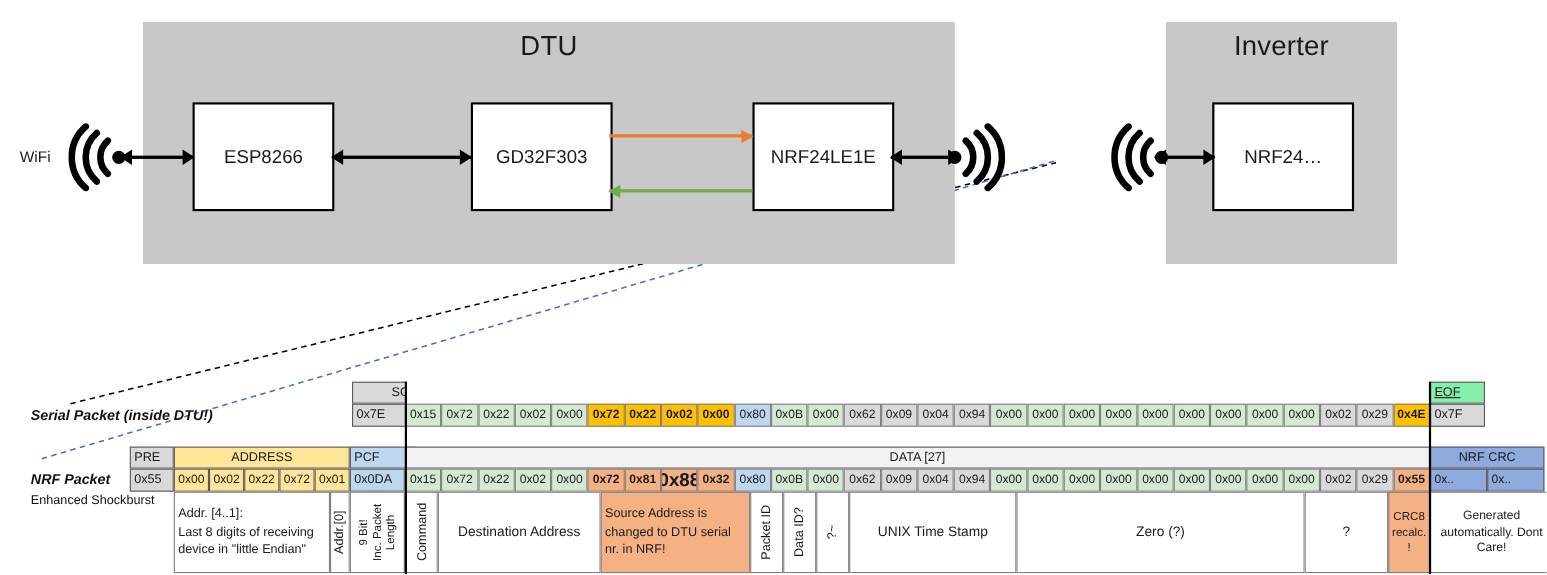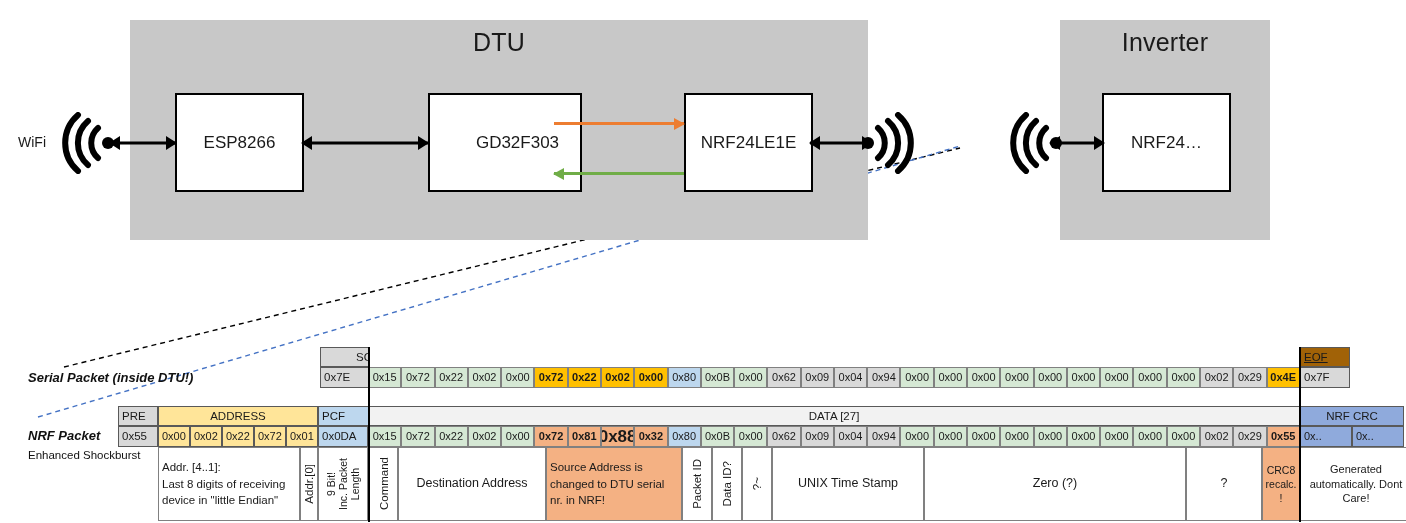--- a/index.html
+++ b/index.html
@@ -92,21 +92,21 @@
     <div class="enclosure-title">DTU</div>
   </div>
 
   <div class="enclosure" style="left:1060px;top:20px;width:210px;height:220px;">
     <div class="enclosure-title">Inverter</div>
   </div>
 
   <div class="chip" style="left:175px;top:93px;width:125px;height:95px;">
     <span>ESP8266</span>
   </div>
-  <div class="chip" style="left:428px;top:93px;width:125px;height:95px;padding-left:25px;">
+  <div class="chip" style="left:428px;top:93px;width:125px;height:95px;">
     <span>GD32F303</span>
   </div>
   <div class="chip" style="left:684px;top:93px;width:125px;height:95px;">
     <span>NRF24LE1E</span>
   </div>
   <div class="chip" style="left:1102px;top:93px;width:125px;height:95px;">
     <span>NRF24…</span>
   </div>
 
   <div class="wifi-label" style="left:18px;top:134px;">WiFi</div>
@@ -189,21 +189,21 @@
       <div class="cell ctr" style="left: 1033.6px; top: 367px; width: 33.28px; height: 21px; background: rgb(213, 232, 212); font-size: 11px;">0x00</div>
       <div class="cell ctr" style="left: 1066.88px; top: 367px; width: 33.28px; height: 21px; background: rgb(213, 232, 212); font-size: 11px;">0x00</div>
       <div class="cell ctr" style="left: 1100.16px; top: 367px; width: 33.28px; height: 21px; background: rgb(213, 232, 212); font-size: 11px;">0x00</div>
       <div class="cell ctr" style="left: 1133.44px; top: 367px; width: 33.28px; height: 21px; background: rgb(213, 232, 212); font-size: 11px;">0x00</div>
       <div class="cell ctr" style="left: 1166.72px; top: 367px; width: 33.28px; height: 21px; background: rgb(213, 232, 212); font-size: 11px;">0x00</div>
       <div class="cell ctr" style="left: 1200px; top: 367px; width: 33.28px; height: 21px; background: rgb(217, 217, 217); font-size: 11px;">0x02</div>
       <div class="cell ctr" style="left: 1233.28px; top: 367px; width: 33.28px; height: 21px; background: rgb(217, 217, 217); font-size: 11px;">0x29</div>
       <div class="cell ctr b" style="left: 1266.56px; top: 367px; width: 33.28px; height: 21px; background: rgb(255, 192, 0); font-size: 11px;">0x4E</div>
     </div>
 
-  <div class="cell hdr dk" style="left:1300px;top:347px;width:50px;height:20px;background:#a16207;text-decoration:underline;">EOF</div>
+  <div class="cell hdr dk" style="left:1300px;top:347px;width:50px;height:20px;background:#86efac;text-decoration:underline;">EOF</div>
   <div class="cell val dk" style="left:1300px;top:367px;width:50px;height:21px;background:#d9d9d9;">0x7F</div>
 
   <div class="rowlabel" style="left:28px;top:428px;">NRF Packet</div>
   <div class="plainlabel" style="left:28px;top:449px;">Enhanced Shockburst</div>
 
   <div class="cell hdr dk" style="left:118px;top:406px;width:40px;height:20px;background:#d9d9d9;">PRE</div>
   <div class="cell ctr dk" style="left:158px;top:406px;width:160px;height:20px;background:#ffe599;">ADDRESS</div>
   <div class="cell hdr dk" style="left:318px;top:406px;width:60px;height:20px;background:#bdd7ee;">PCF</div>
   <div class="cell dk" style="left:368px;top:406px;width:932px;height:20px;background:#f2f2f2;justify-content:center;">DATA [27]</div>
   <div class="cell ctr dk" style="left:1300px;top:406px;width:104px;height:20px;background:#8faadc;">NRF CRC</div>

